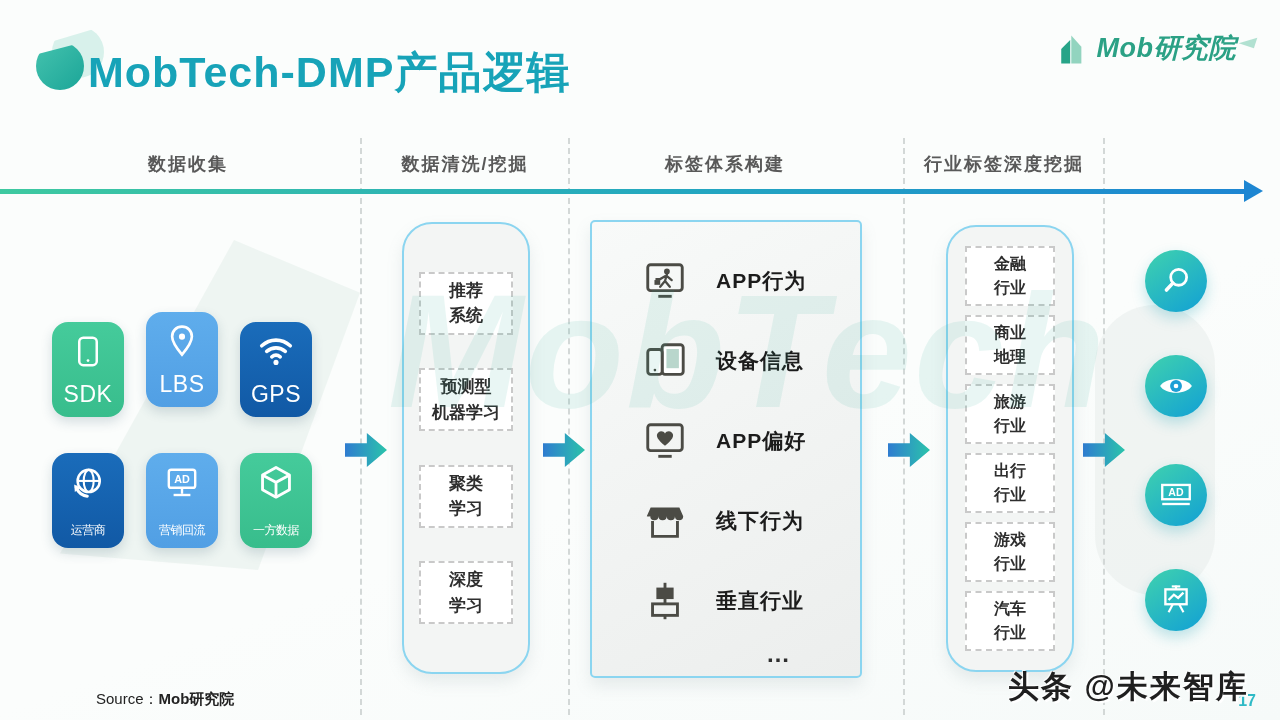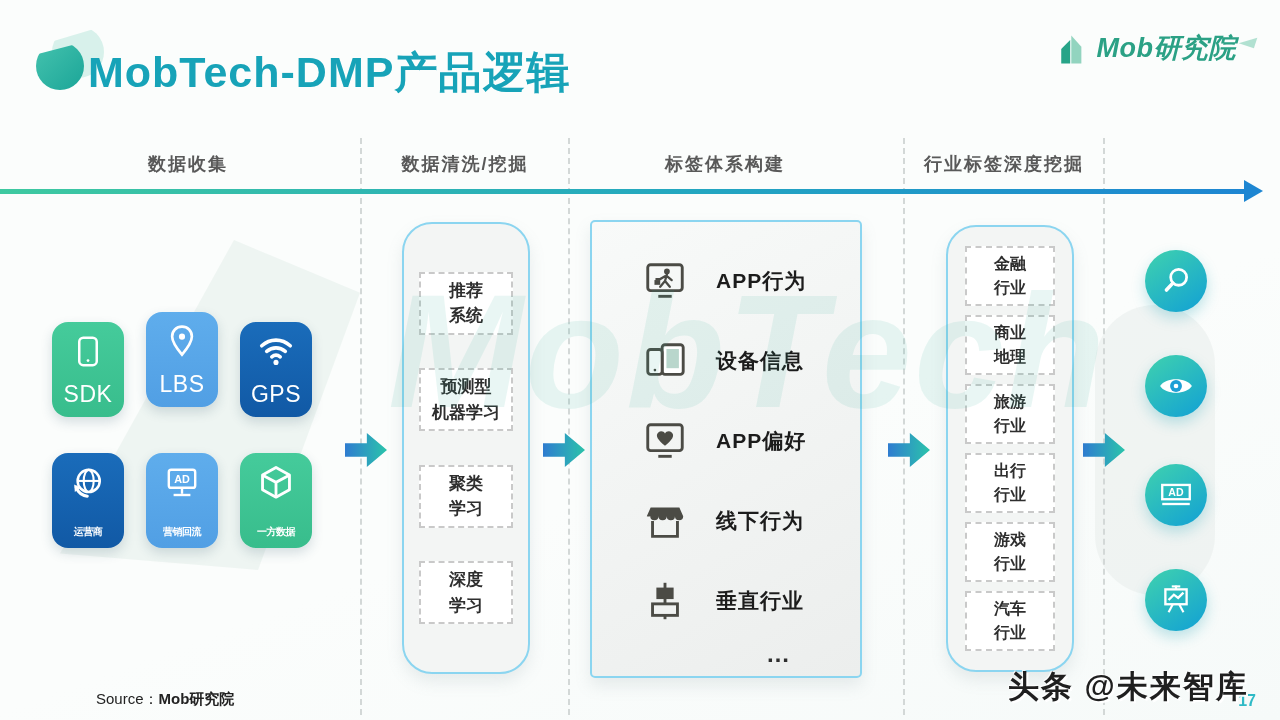--- a/index.html
+++ b/index.html
@@ -25,21 +25,21 @@
   
   .stage-label { position:absolute; top:152px; font-size:18px; font-weight:bold; color:#595959; letter-spacing:2px; text-align:center; }
   .timeline { position:absolute; left:0; top:189px; width:1244px; height:5px; background:linear-gradient(90deg,#3ec9a0,#23a7c0 55%,#1d86d2); z-index:1; }
   .timeline-head { position:absolute; left:1244px; top:180px; width:0; height:0; border-left:19px solid #1d86d2; border-top:11px solid transparent; border-bottom:11px solid transparent; z-index:1; }
   .vsep { position:absolute; top:138px; height:577px; width:0; border-left:2px dashed #d3d8d7; z-index:0; }
 
   
   .tile { position:absolute; width:72px; height:95px; border-radius:16px; color:#fff; display:flex; flex-direction:column; align-items:center; justify-content:flex-end; padding-bottom:9px; box-shadow:0 5px 12px rgba(40,80,100,.18); z-index:2; }
   .tile svg { position:absolute; top:12px; }
   .tile .lbl-big { font-size:23px; font-weight:normal; letter-spacing:0.5px; }
-  .tile .lbl-small { font-size:10px; font-weight:bold; letter-spacing:-0.5px; white-space:nowrap; }
+  .tile .lbl-small { font-size:12px; font-weight:normal; letter-spacing:-0.5px; white-space:nowrap; }
   .c-green { background:linear-gradient(180deg,#45cb9b,#38bd8c); }
   .c-blue { background:linear-gradient(180deg,#5fadec,#519fe4); }
   .c-darkblue { background:linear-gradient(180deg,#1a6cba,#1159a5); }
 
   
   .flow-arrow { position:absolute; top:431px; width:42px; height:38px; z-index:2;
     background:linear-gradient(90deg,#2f7cd0,#2bc4ab);
     clip-path:polygon(0 32%,52% 32%,52% 5%,100% 50%,52% 95%,52% 68%,0 68%); }
 
   

